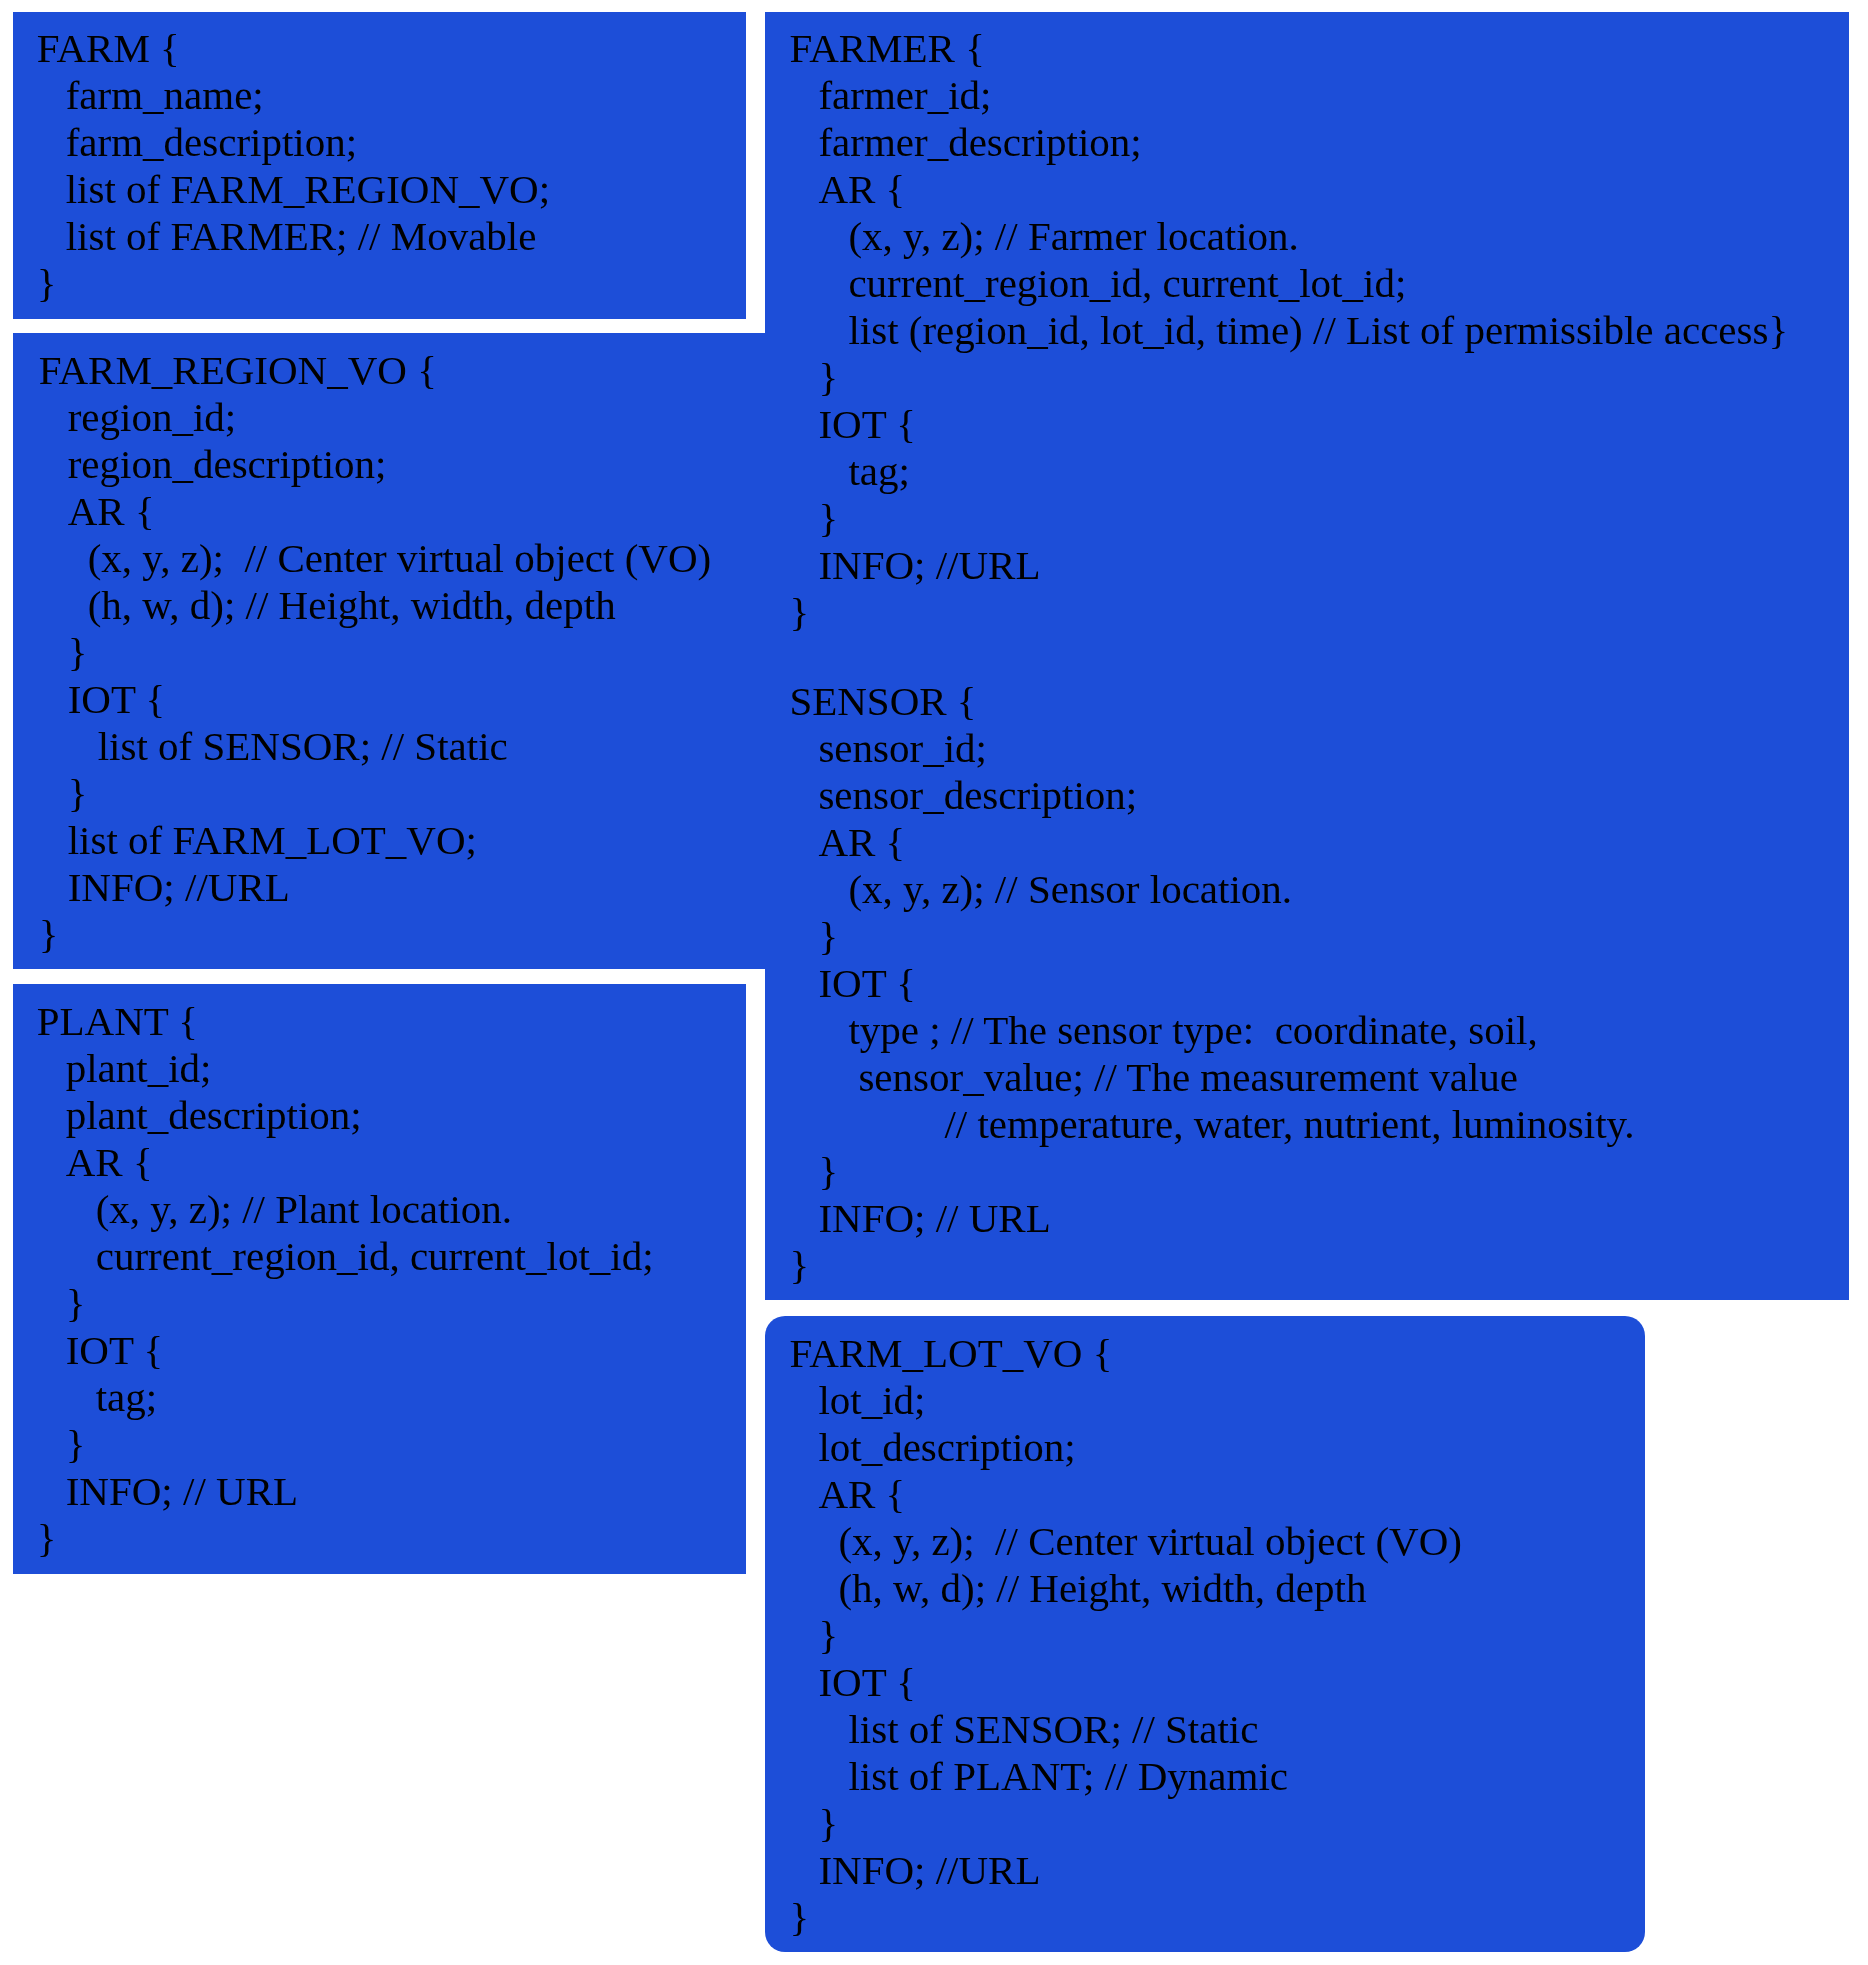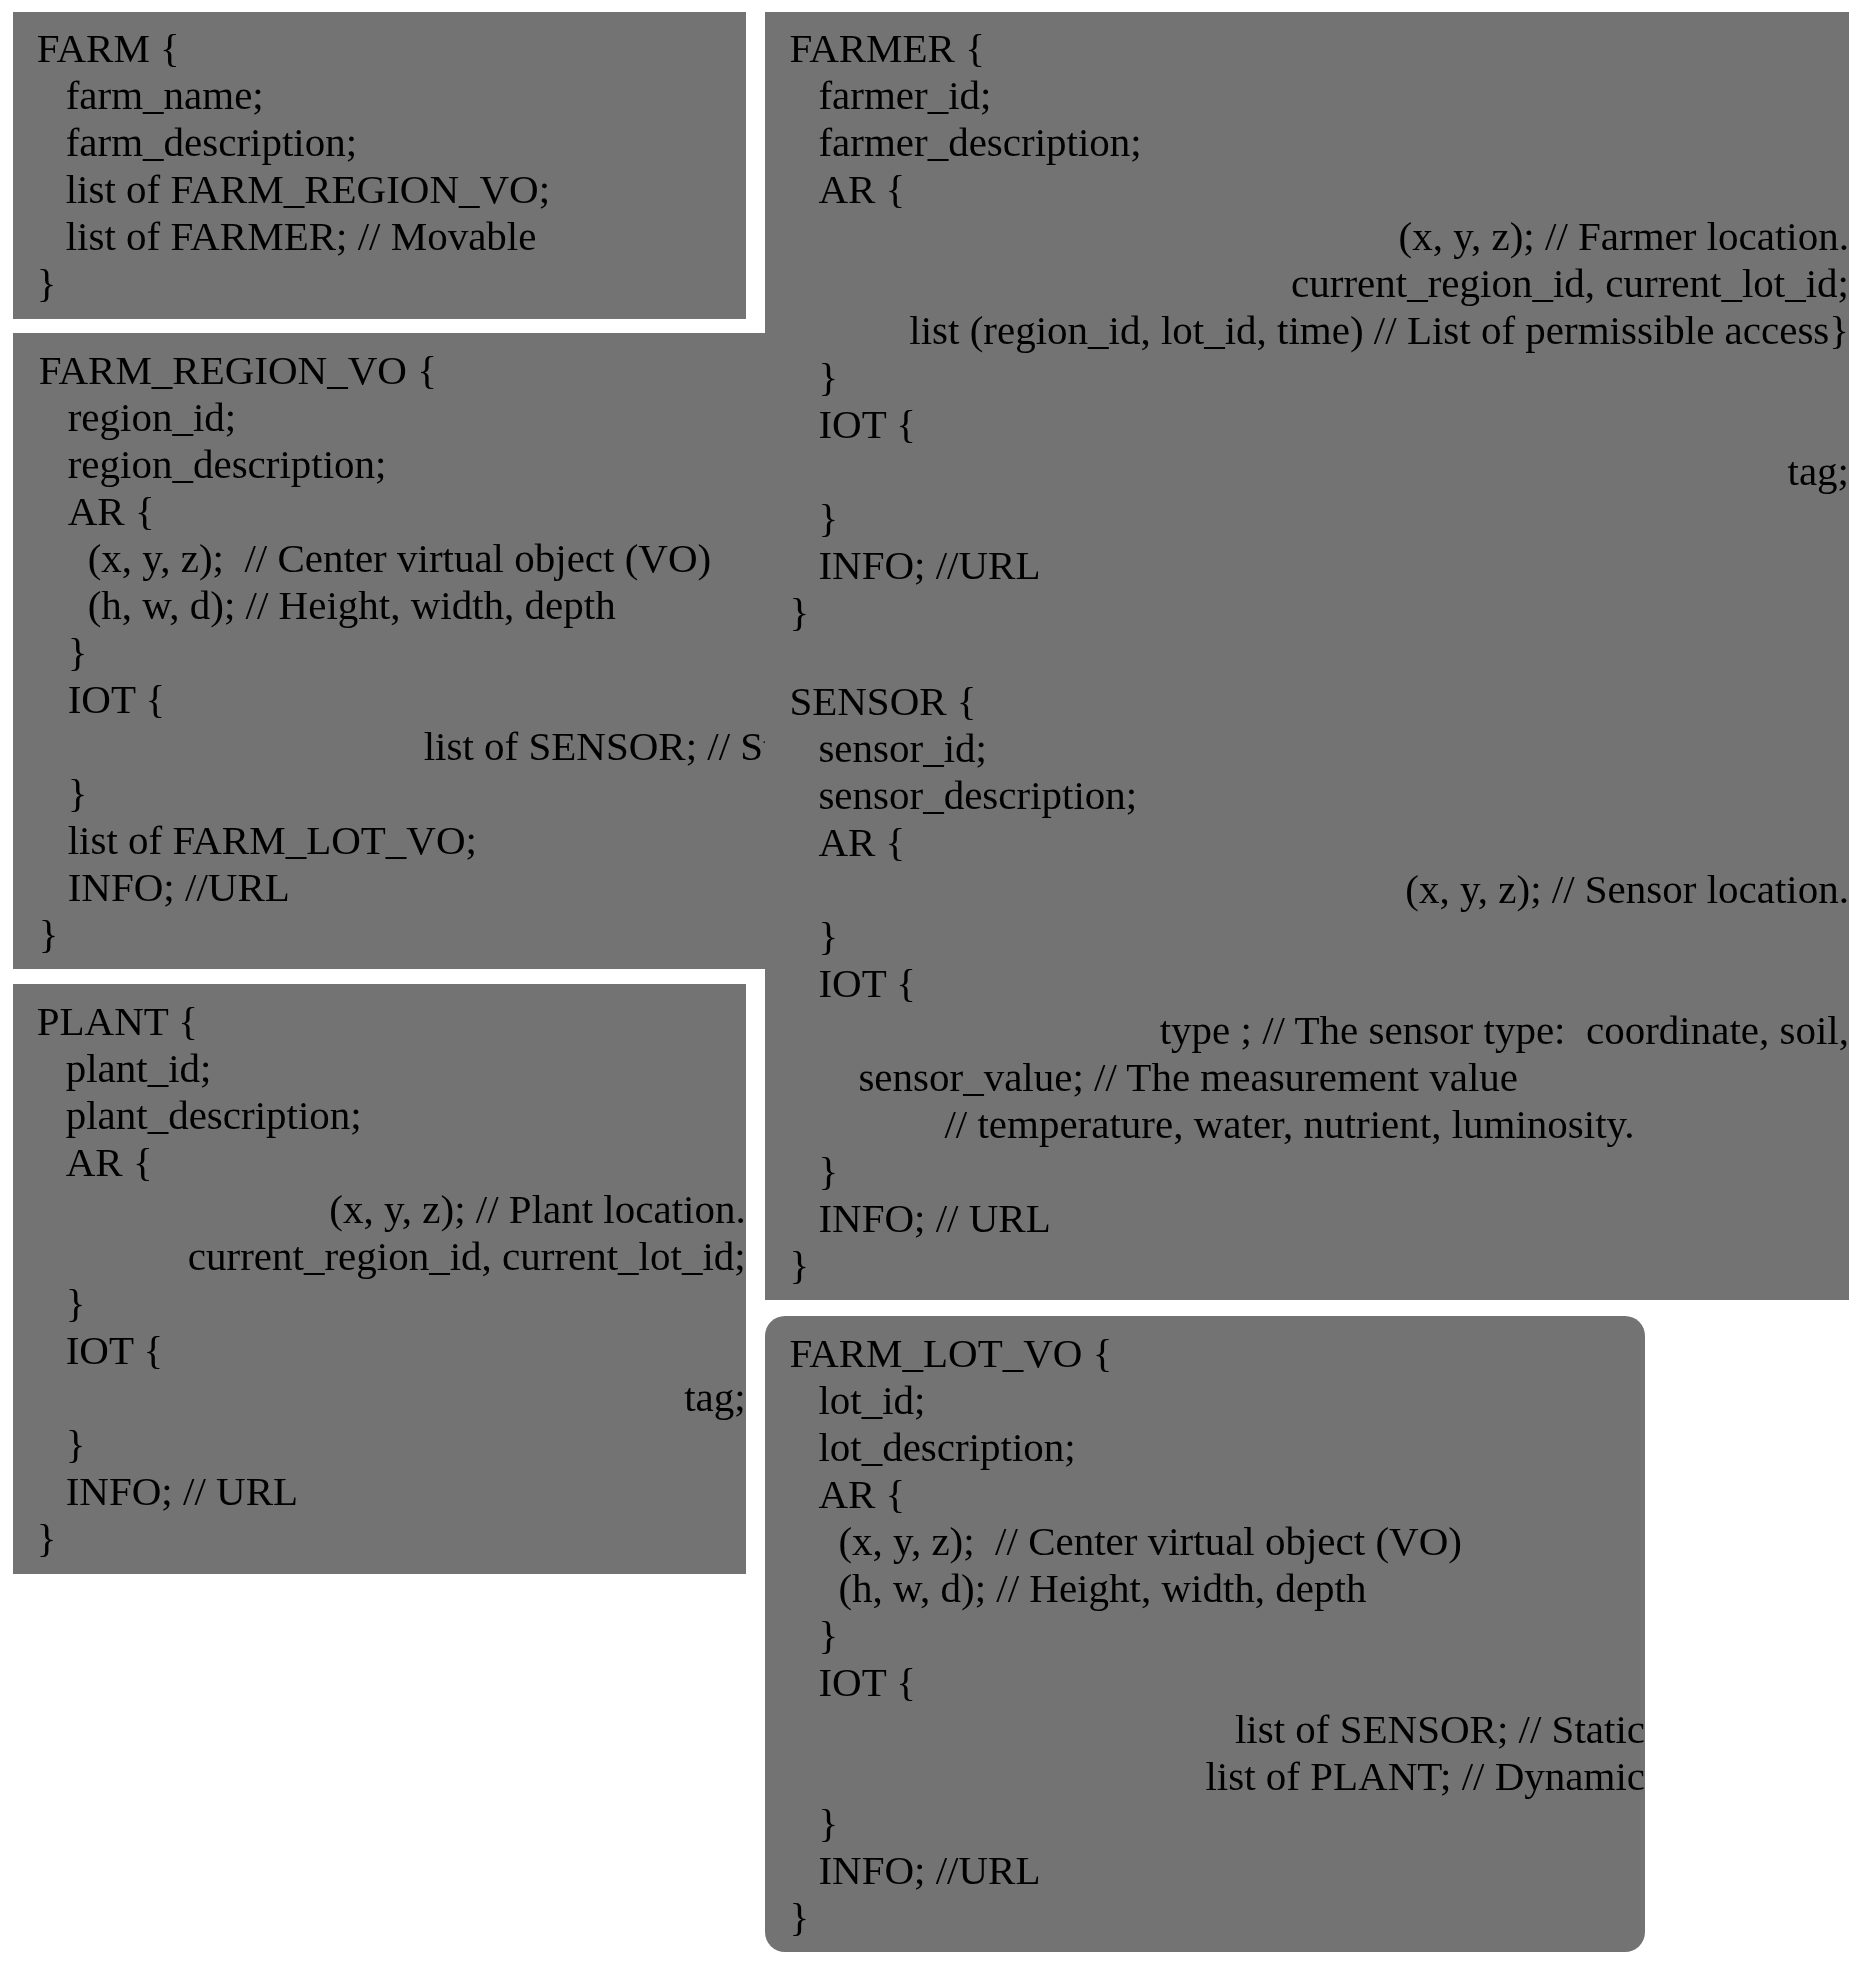--- a/index.html
+++ b/index.html
@@ -7,34 +7,34 @@
     width: 1868px;
     height: 1965px;
     background: #ffffff;
     position: relative;
     overflow: hidden;
     font-family: "Liberation Serif", "DejaVu Serif", serif;
     color: #000000;
   }
   .box {
     position: absolute;
-    background: #737373;
+    background: #1d4ed8;
     box-sizing: border-box;
     padding: 13.8px 0 9.5px 24px;
   }
   .line {
     font-size: 41px;
     line-height: 47px;
     height: 47px;
     white-space: pre;
   }
   .i0 { padding-left: 0; }
   .i1 { padding-left: 29px; }
   .ixyz { padding-left: 49px; }
-  .i2 { padding-left: 59px; text-align: right; }
+  .i2 { padding-left: 59px; }
   .isv { padding-left: 69px; }
   .icont { padding-left: 155px; }
 
   #box-farm        { left: 12.7px;   top: 11.7px;   width: 733px; height: 307px; }
   #box-farm-region { left: 12.7px;   top: 333px;  width: 821px; height: 636px; padding-left: 26px; }
   #box-plant       { left: 12.7px;   top: 984px; width: 733px; height: 590px; }
   #box-farmer      { left: 765px; top: 11.7px;   width: 1084px; height: 825px; padding-left: 24.4px; }
   #box-sensor      { left: 765px; top: 664px; width: 1084px; height: 636px; padding-left: 24.4px; }
   #box-farm-lot    { left: 765px; top: 1316px; width: 880px; height: 636px; padding-left: 24.4px; border-radius: 20px; }
 </style>

